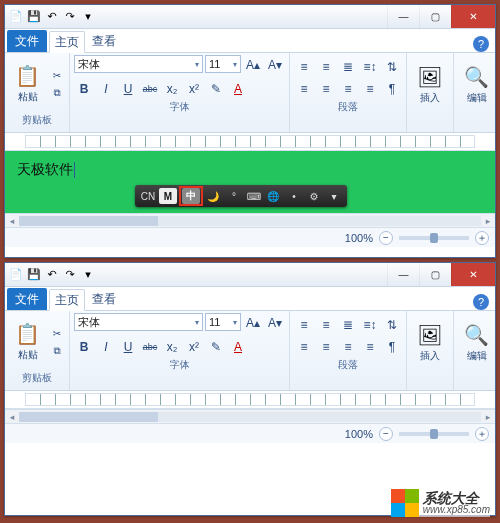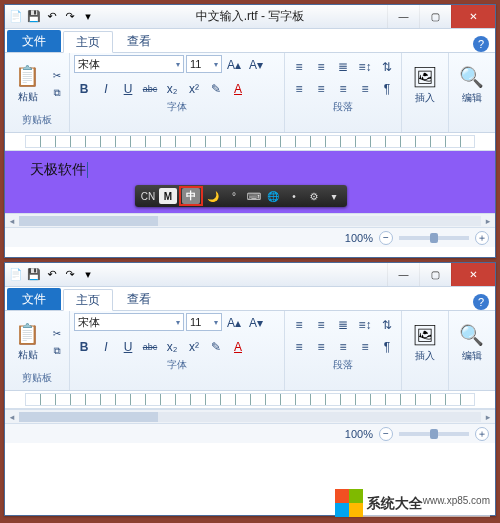--- a/index.html
+++ b/index.html
@@ -56,27 +56,27 @@
     height: 24px;
     display: flex; align-items: flex-end;
     background: #fff;
     padding-left: 2px;
     border-bottom: 1px solid #c9d6e6;
   }
   .filetab {
     height: 22px;
     background: #1e73c8;
     color: #fff;
-    padding: 0 15px;
+    padding: 0 8px;
     display: flex; align-items: center;
     font-size: 12px;
     border-radius: 2px 2px 0 0;
   }
   .tab {
-    height: 22px; padding: 0 12px;
+    height: 22px; padding: 0 5px;
     display: flex; align-items: center;
     font-size: 12px; color: #2a4a7a;
     margin-left: 2px;
   }
   .tab.active {
     background: #fff;
     border: 1px solid #c9d6e6;
     border-bottom: 1px solid #fff;
     margin-bottom: -1px;
     border-radius: 2px 2px 0 0;
@@ -112,21 +112,21 @@
     display:flex; flex-direction:column; align-items:center; justify-content:center;
     gap: 2px; border: 1px solid transparent; border-radius: 2px;
   }
   .bigbtn .ico { font-size: 20px; }
   .bigbtn .lbl { font-size: 10px; color: #2a4a7a; }
   .combo {
     height: 18px; background:#fff; border:1px solid #aac0dc;
     display:flex; align-items:center; padding: 0 3px;
     font-size: 11px; color:#222;
   }
-  .combo.font { width: 110px; }
+  .combo.font { width: 129px; }
   .combo.size { width: 36px; justify-content: center; }
   .combo .dd { margin-left:auto; font-size:8px; color:#5a7aa8; }
   .fmtrow { display:flex; gap:2px; }
   .sqbtn {
     width: 20px; height: 20px;
     display:flex;align-items:center;justify-content:center;
     font-size: 12px; color:#2a4a7a;
     border:1px solid transparent; border-radius:2px;
   }
   .sqbtn.small { width:16px; height:16px; font-size:10px; }
@@ -151,22 +151,22 @@
   }
   .ruler-ticks {
     position:absolute; left:0; right:0; top:0; bottom:0;
     background-image: repeating-linear-gradient(to right,
       transparent 0, transparent 14px, #8aa 14px, #8aa 15px);
   }
 
   
   .doc {
     height: 62px;
-    background:#8b5cf6;
-    padding: 10px 25px;
+    background:#22c55e;
+    padding: 10px 12px;
     font-size: 14px;
     color:#111;
     position: relative;
   }
   .caret {
     display:inline-block; width:1px; height:16px; background:#2a5aa0;
     vertical-align: middle; margin-left:1px;
   }
 
   
@@ -235,38 +235,37 @@
     z-index: 50;
   }
   .wm-logo {
     width:28px; height:28px;
     display:grid; grid-template-columns:1fr 1fr; grid-template-rows:1fr 1fr;
   }
   .wm-logo div:nth-child(1){background:#f25022;}
   .wm-logo div:nth-child(2){background:#7fba00;}
   .wm-logo div:nth-child(3){background:#00a4ef;}
   .wm-logo div:nth-child(4){background:#ffb900;}
-  .wm-text { display:flex; line-height:1; }
+  .wm-text { display:flex; flex-direction:column; line-height:1;font-style:italic; }
   .wm-text .l1 { font-size:14px; }
   .wm-text .l2 { font-size:10px; color:#555; font-weight:normal; }
 </style>
 </head>
 <body>
 
 <div class="window top">
 
   <div class="titlebar">
     <div class="tb-left">
       <span class="tb-icon">📄</span>
       <span class="tb-icon">💾</span>
       <span class="tb-icon">↶</span>
       <span class="tb-icon">↷</span>
       <span class="tb-icon">▾</span>
     </div>
-    <div class="tb-title">中文输入.rtf - 写字板</div>
     <div class="tb-right">
       <div class="winbtn min">—</div>
       <div class="winbtn max">▢</div>
       <div class="winbtn close">✕</div>
     </div>
   </div>
 
   <div class="tabsrow">
     <div class="filetab">文件</div>
     <div class="tab active">主页</div>

